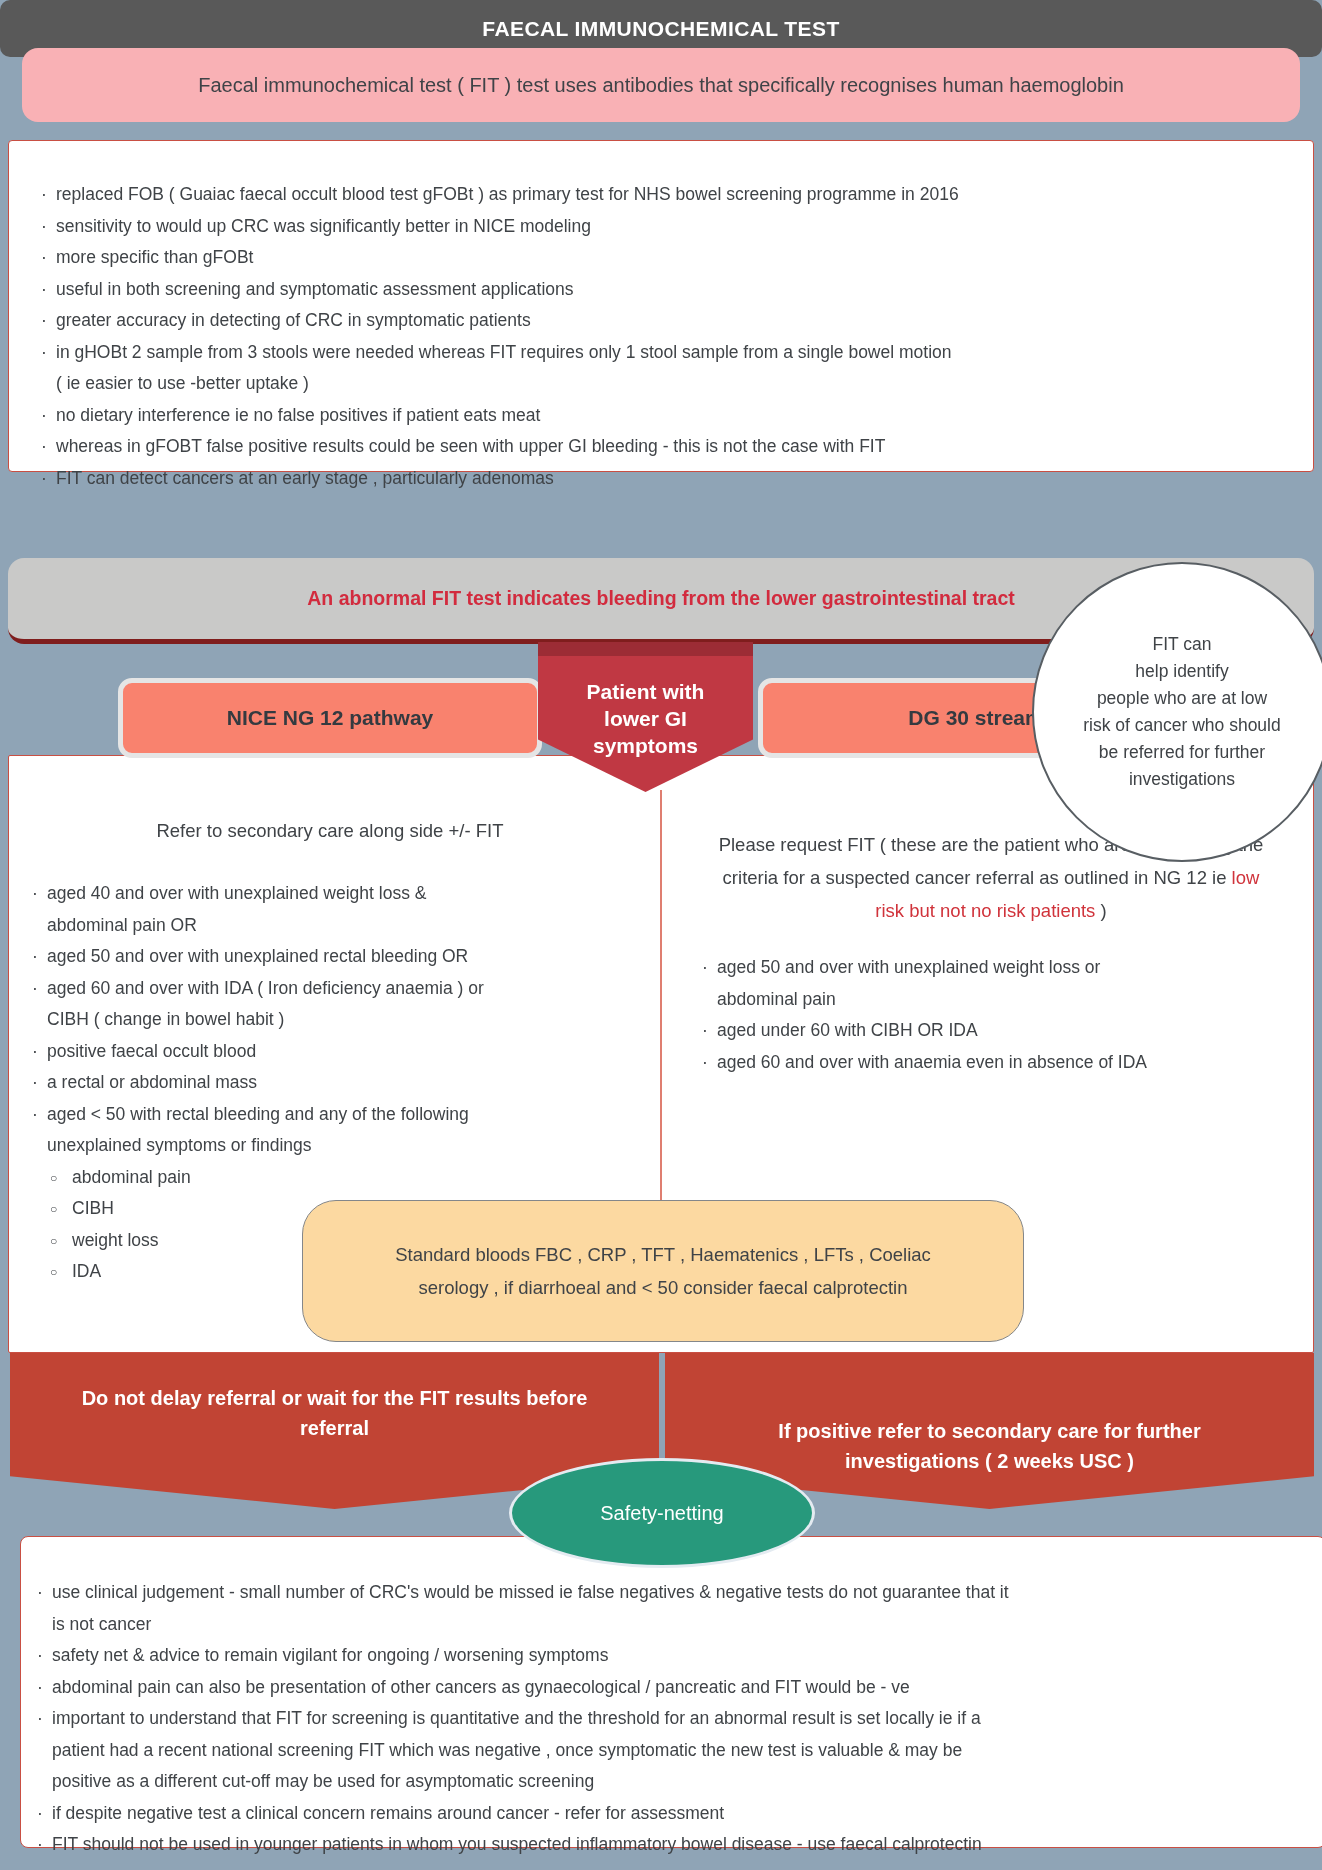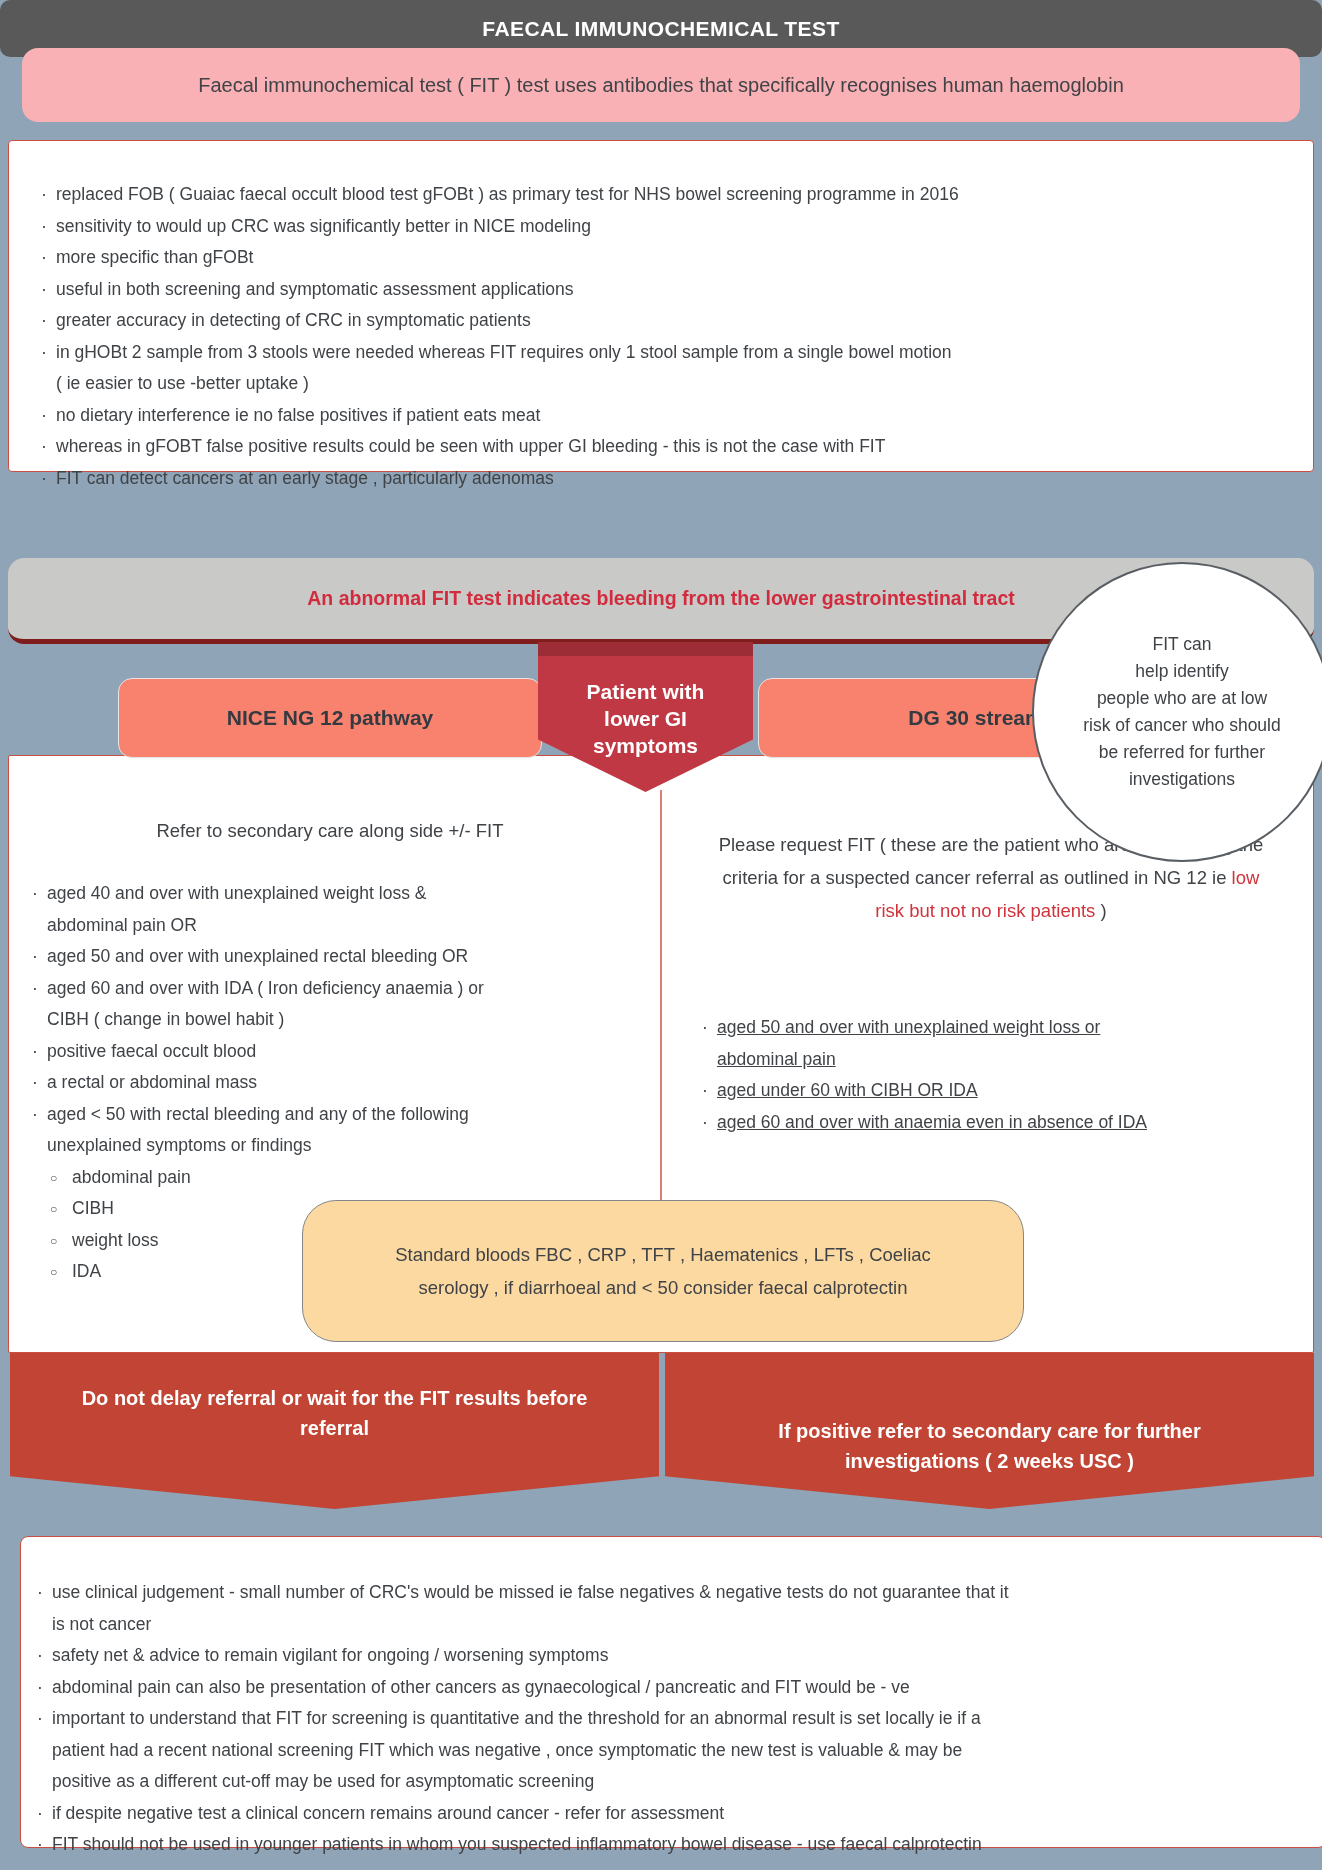--- a/index.html
+++ b/index.html
@@ -32,21 +32,21 @@
     white-space:pre-line;color:var(--text-dark);}
   ul.bullets li::before{content:"\00B7";position:absolute;left:2px;top:0;}
   ul.bullets li.sub{padding-left:42px;}
   ul.bullets li.sub::before{content:"\25CB";left:20px;font-size:12px;top:1px;}
 
   .abnormal-banner{left:8px;top:558px;width:1306px;height:86px;background:var(--gray-banner);
     border-radius:16px;border-bottom:5px solid #7f1d1d;
     display:flex;align-items:center;justify-content:center;}
   .abnormal-banner-text{color:var(--crimson-text);font-weight:bold;font-size:19.5px;}
 
-  .pathway-box{top:678px;height:80px;background:var(--salmon-box);border:1px solid #e5e5e5;
+  .pathway-box{top:678px;height:80px;background:var(--salmon-box);border:5px solid #e5e5e5;
     border-radius:14px;display:flex;align-items:center;justify-content:center;z-index:2;}
   .pathway-box .label{font-weight:bold;font-size:21px;color:#343a40;}
   .nice-box{left:118px;width:424px;}
   .dg30-box{left:758px;width:436px;}
 
   .columns-box{left:8px;top:755px;width:1306px;height:598px;border-radius:2px;z-index:1;}
   .column-divider{left:660px;top:790px;width:2px;height:412px;background:var(--divider-red);z-index:3;}
 
   .pennant{left:538px;top:642px;width:215px;height:150px;z-index:4;
     background:linear-gradient(180deg,var(--pentagon-red-dark) 0 14px,var(--pentagon-red) 14px);
@@ -57,21 +57,21 @@
   .note-circle{left:1032px;top:562px;width:300px;height:300px;border-radius:50%;
     background:var(--white);border:2px solid #585e63;z-index:6;
     display:flex;align-items:center;justify-content:center;text-align:center;}
   .note-circle-text{font-size:17.5px;line-height:27px;white-space:pre-line;color:var(--text-dark);}
 
   .nice-col-heading{left:30px;top:820px;width:600px;text-align:center;font-size:18.5px;z-index:2;}
   .nice-col-list{left:30px;top:878px;width:590px;z-index:2;}
   .nice-col-list li, .dg30-col-list li{font-size:18.5px;line-height:33px;}
   .dg30-col-intro{left:706px;top:828px;width:570px;text-align:center;font-size:18.5px;line-height:33px;z-index:2;}
   .dg30-intro-highlight{color:var(--highlight-red);}
-  .dg30-col-list{left:700px;top:1012px;width:560px;z-index:2;text-decoration:underline;}
+  .dg30-col-list{left:700px;top:952px;width:560px;z-index:2;}
 
   .standard-bloods-box{left:302px;top:1200px;width:722px;height:142px;background:var(--orange-box);
     border:1.5px solid var(--orange-border);border-radius:34px;z-index:5;
     display:flex;align-items:center;justify-content:center;text-align:center;}
   .standard-bloods-text{font-size:18.5px;line-height:33px;white-space:pre-line;color:var(--text-dark);}
 
   .outcome-banner{top:1353px;width:649px;height:156px;background:var(--outcome-red);
     clip-path:polygon(0 0,100% 0,100% 79%,50% 100%,0 79%);z-index:2;
     display:flex;justify-content:center;}
   .outcome-left{left:10px;}
@@ -175,20 +175,23 @@
 
   <div class="abs outcome-banner outcome-left">
     <div class="outcome-text">Do not delay referral or wait for the FIT results before
 referral</div>
   </div>
   <div class="abs outcome-banner outcome-right">
     <div class="outcome-text">If positive refer to secondary care for further
 investigations ( 2 weeks USC )</div>
   </div>
 
+  <div class="abs safety-badge">
+    <span class="safety-badge-label">Safety-netting</span>
+  </div>
 
   <div class="abs white-box safety-box">
     <ul class="bullets">
         <li>use clinical judgement - small number of CRC's would be missed ie false negatives &amp; negative tests do not guarantee that it
 is not cancer</li>
         <li>safety net &amp; advice to remain vigilant for ongoing / worsening symptoms</li>
         <li>abdominal pain can also be presentation of other cancers as gynaecological / pancreatic and FIT would be - ve</li>
         <li>important to understand that FIT for screening is quantitative and the threshold for an abnormal result is set locally ie if a
 patient had a recent national screening FIT which was negative , once symptomatic the new test is valuable &amp; may be
 positive as a different cut-off may be used for asymptomatic screening</li>

